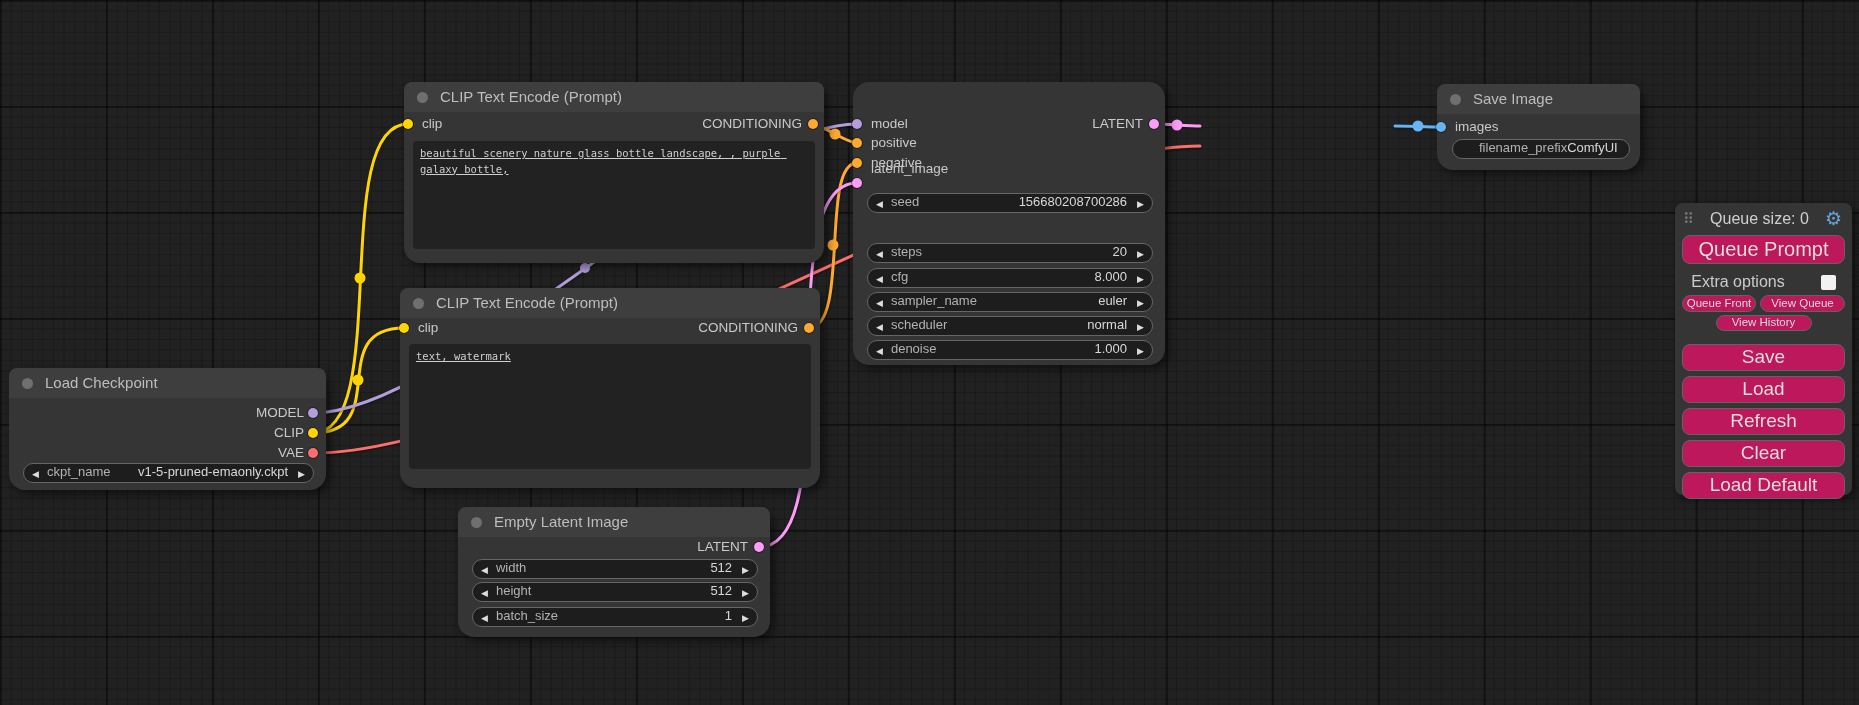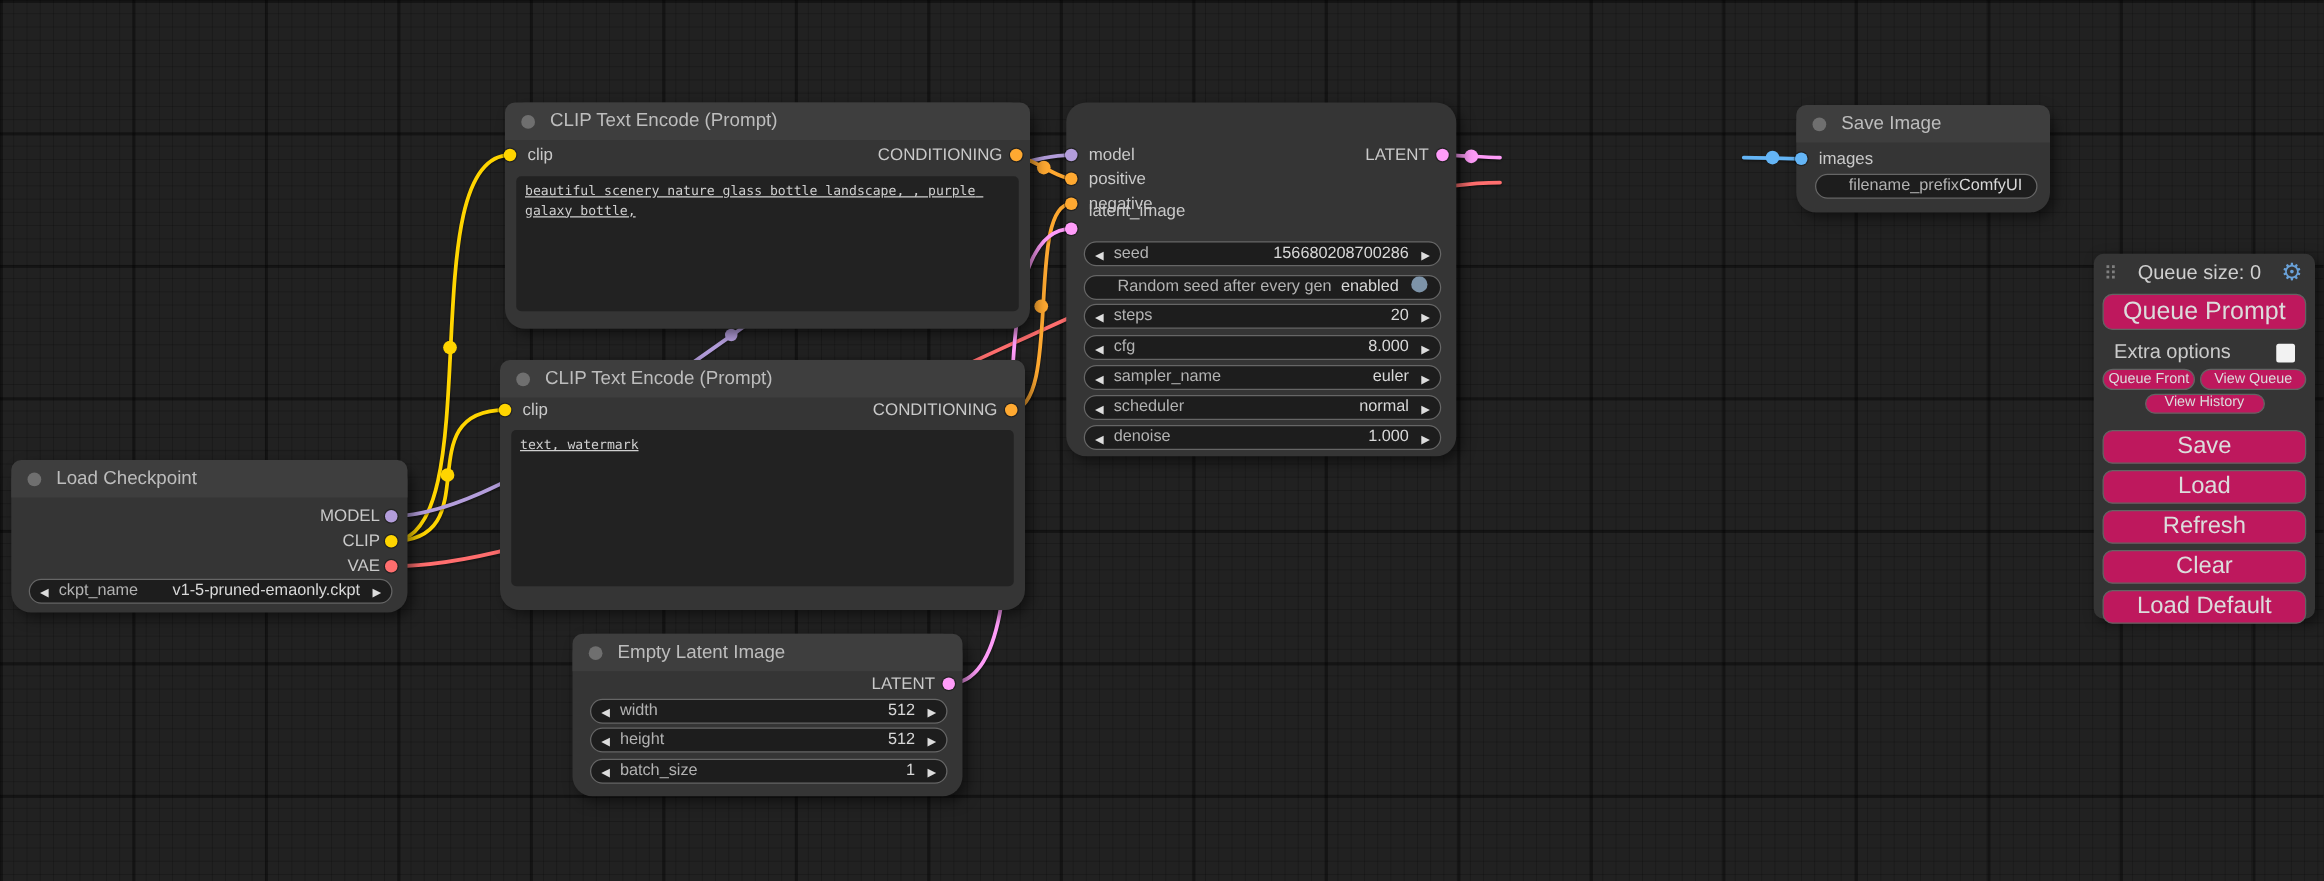--- a/index.html
+++ b/index.html
@@ -148,25 +148,20 @@
     <div class="port p-latent" style="left:-1px;top:96px;"></div>
     <div class="slot" style="left:18px;top:80px;">latent_image</div>
     <div class="slot" style="right:22px;top:35px;">LATENT</div>
     <div class="port p-latent" style="right:6px;top:37px;"></div>
     <div class="widget" style="left:14px;right:12px;top:111px;">
       <span class="arrow">◀</span>
       <span class="wname">seed</span>
       <span class="wval">156680208700286</span>
       <span class="arrow">▶</span>
     </div>
-    <div class="widget noarr" style="left:14px;right:12px;top:138px;">
-      <span class="wname">Random seed after every gen</span>
-      <span class="wval">enabled</span>
-      <span class="toggle"></span>
-    </div>
     <div class="widget" style="left:14px;right:12px;top:161px;">
       <span class="arrow">◀</span>
       <span class="wname">steps</span>
       <span class="wval">20</span>
       <span class="arrow">▶</span>
     </div>
     <div class="widget" style="left:14px;right:12px;top:186px;">
       <span class="arrow">◀</span>
       <span class="wname">cfg</span>
       <span class="wval">8.000</span>

